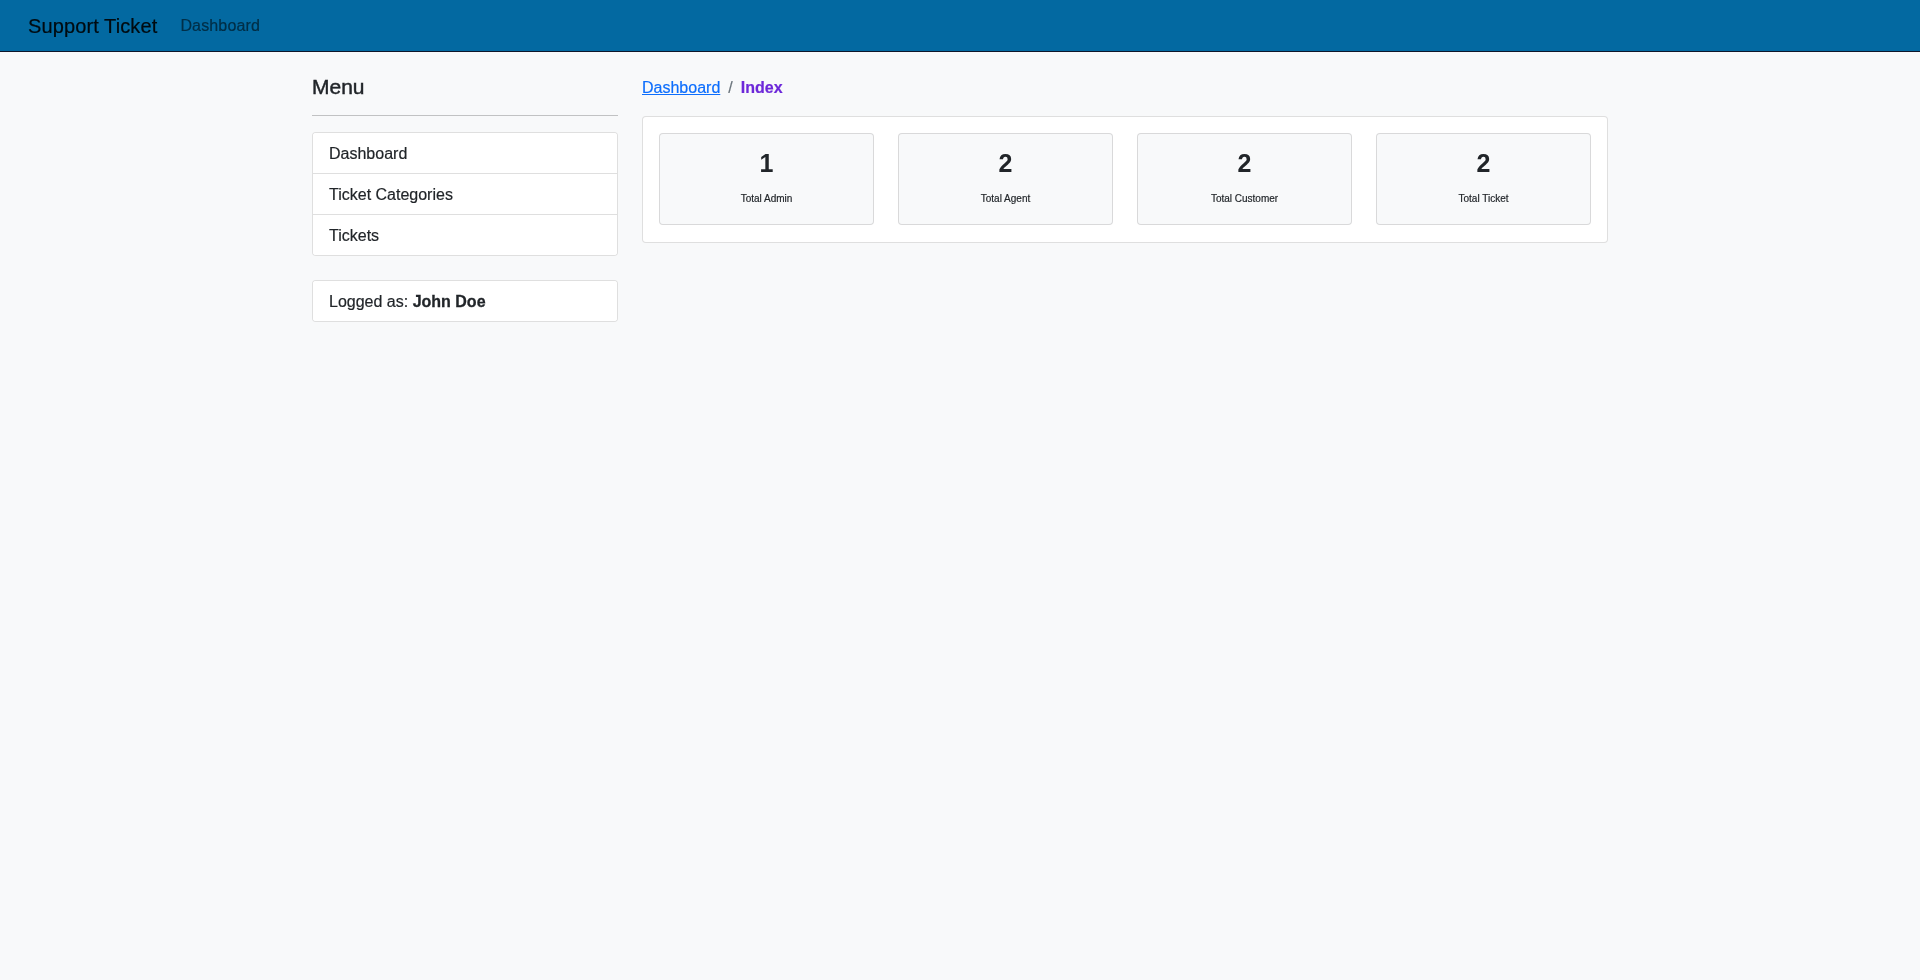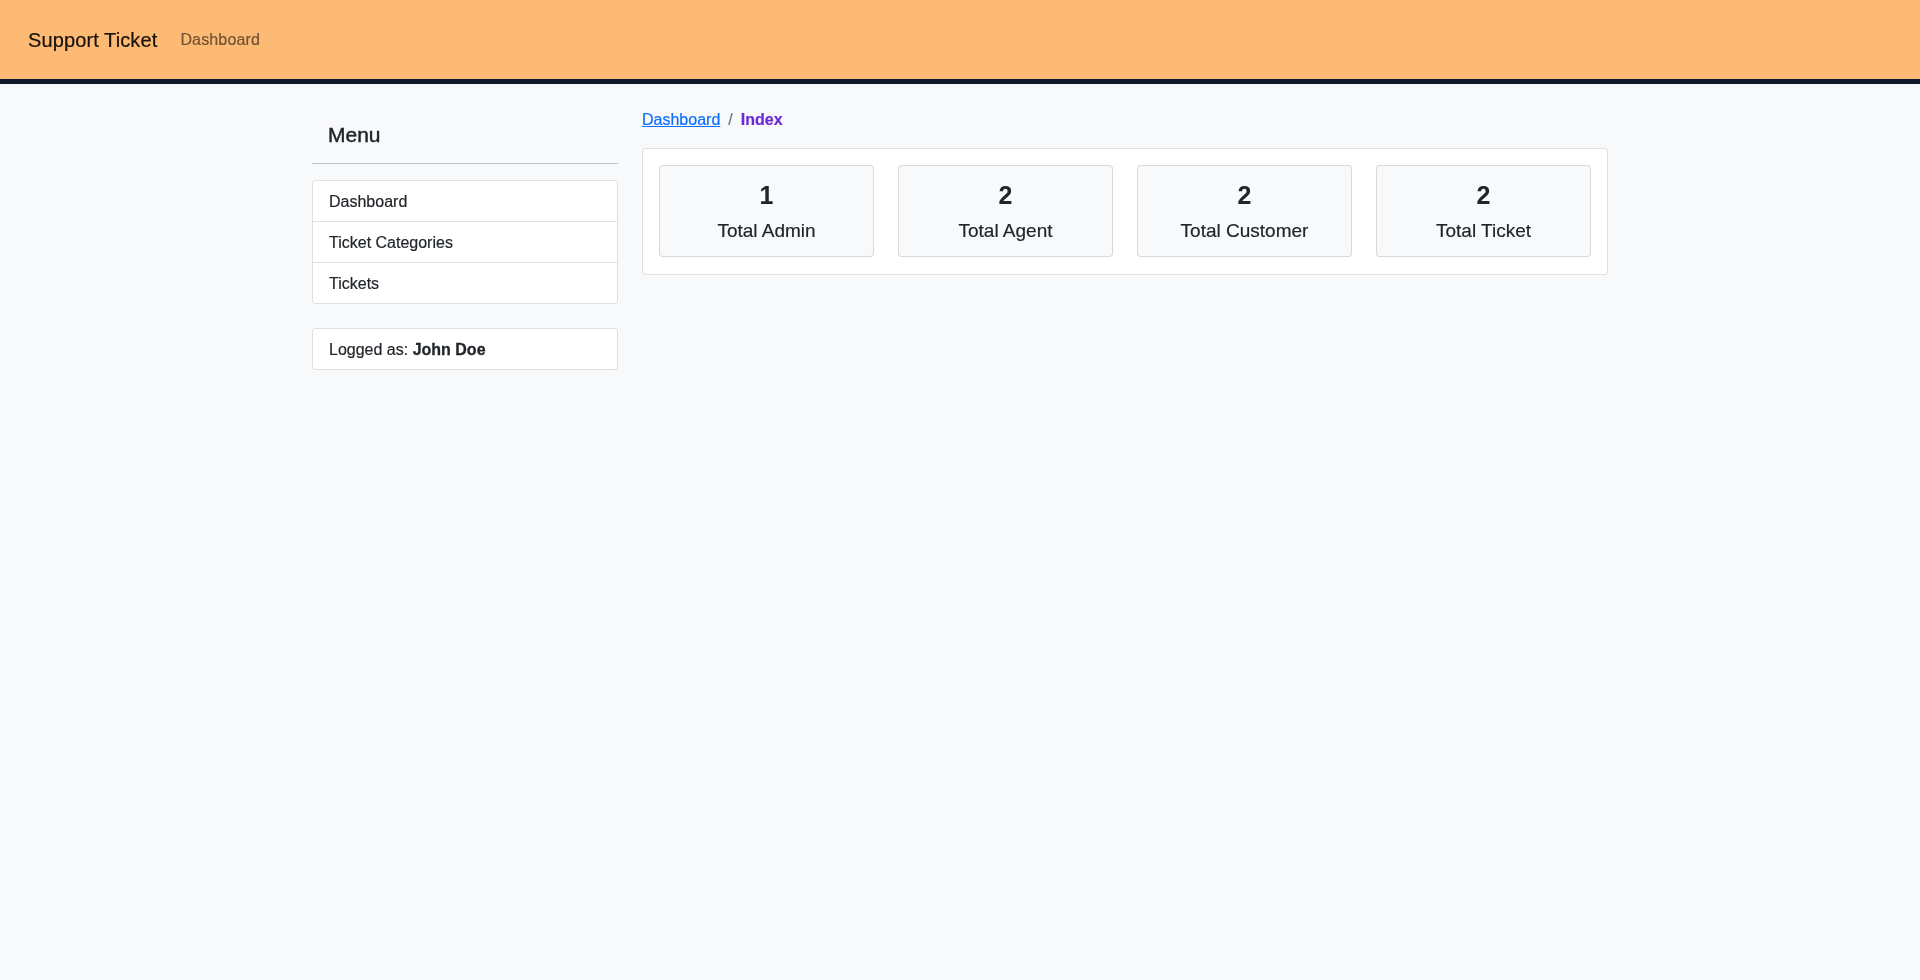--- a/index.html
+++ b/index.html
@@ -11,23 +11,23 @@
     line-height: 1.5;
     background: #f8f9fa;
     color: #212529;
     width: 1920px;
     height: 980px;
     overflow: hidden;
     -webkit-font-smoothing: antialiased;
   }
   a { text-decoration: none; }
   .navbar {
-    background:#fdba74;
-    border-bottom: 5px solid #0f172a;
-    height: 84px;
+    background:#0369a1;
+    border-bottom: 1px solid #0f172a;
+    height: 52px;
     display:flex;
     align-items:center;
     padding: 0 28px;
   }
   .navbar-brand {
     font-size: 20px;
     color: rgba(0,0,0,.9);
     margin-right: 23px;
     line-height: 1.2;
     letter-spacing: 0.11px;
@@ -37,38 +37,38 @@
     font-size: 16px;
     color: rgba(0,0,0,.55);
     letter-spacing: 0.15px;
     -webkit-text-stroke: 0.18px;
   }
   .container { max-width:1320px; width:100%; padding: 0 12px; margin: 0 auto; }
   .row { display:flex; flex-wrap: wrap; margin: 0 -12px; }
   .col-3 { width:25%; padding: 0 12px; }
   .col-9 { width:75%; padding: 0 12px; }
   .main-wrap { padding-top: 24px; }
-  h4 { font-size: 21px; font-weight: 400; margin: 16px; line-height: 1.08;
+  h4 { font-size: 21px; font-weight: 400; margin: 0; line-height: 1.08;
        -webkit-text-stroke: 0.45px; }
   hr { border:0; border-top: 1px solid rgba(0,0,0,.22); margin: 16.1px 0 0 0; opacity: 1; }
   .list-group { border-radius: 4px; border:1px solid rgba(0,0,0,.125); background:#fff; overflow:hidden;}
   .list-group.first { margin-top:16.3px; }
   .list-group-item { padding: 9px 16px 7px; border-bottom: 1px solid rgba(0,0,0,.125); color:#212529; display:block; background:#fff;
       -webkit-text-stroke: 0.18px; }
   .list-group-item:last-child { border-bottom: none; }
   .list-group-item b { font-weight:700;text-align:center; -webkit-text-stroke: 0.28px; }
   .breadcrumb { display:flex; list-style:none; padding:0; margin:0 0 16px 0; font-size:16px; -webkit-text-stroke: 0.18px;}
   .breadcrumb a { color:#0d6efd; text-decoration: underline; }
   .breadcrumb .sep { padding: 0 8px; color:#6c757d;}
   .breadcrumb .active { color:#6d28d9;font-weight:bold; }
   .card { background:#fff; border:1px solid rgba(0,0,0,.125); border-radius:4px; }
   .card-body { padding: 16px 16px 17px; }
   .stat { background:#f8f9fa; border: 1px solid rgba(0,0,0,.125); border-radius:4px; padding: 16px 16px 14.6px; text-align:center;}
   .stat .num { font-size: 25px; font-weight: 700; line-height:26px; margin-bottom:11.5px; }
-  .stat .lbl { font-size: 19px; line-height:22px; -webkit-text-stroke: 0.18px; }
+  .stat .lbl { font-size: 10px; line-height:22px; -webkit-text-stroke: 0.18px; }
   .spacer { height: 24px; }
 </style>
 </head>
 <body>
 
 <nav class="navbar">
   <a class="navbar-brand" href="#">Support Ticket</a>
   <a class="nav-link" href="#">Dashboard</a>
 </nav>
 

